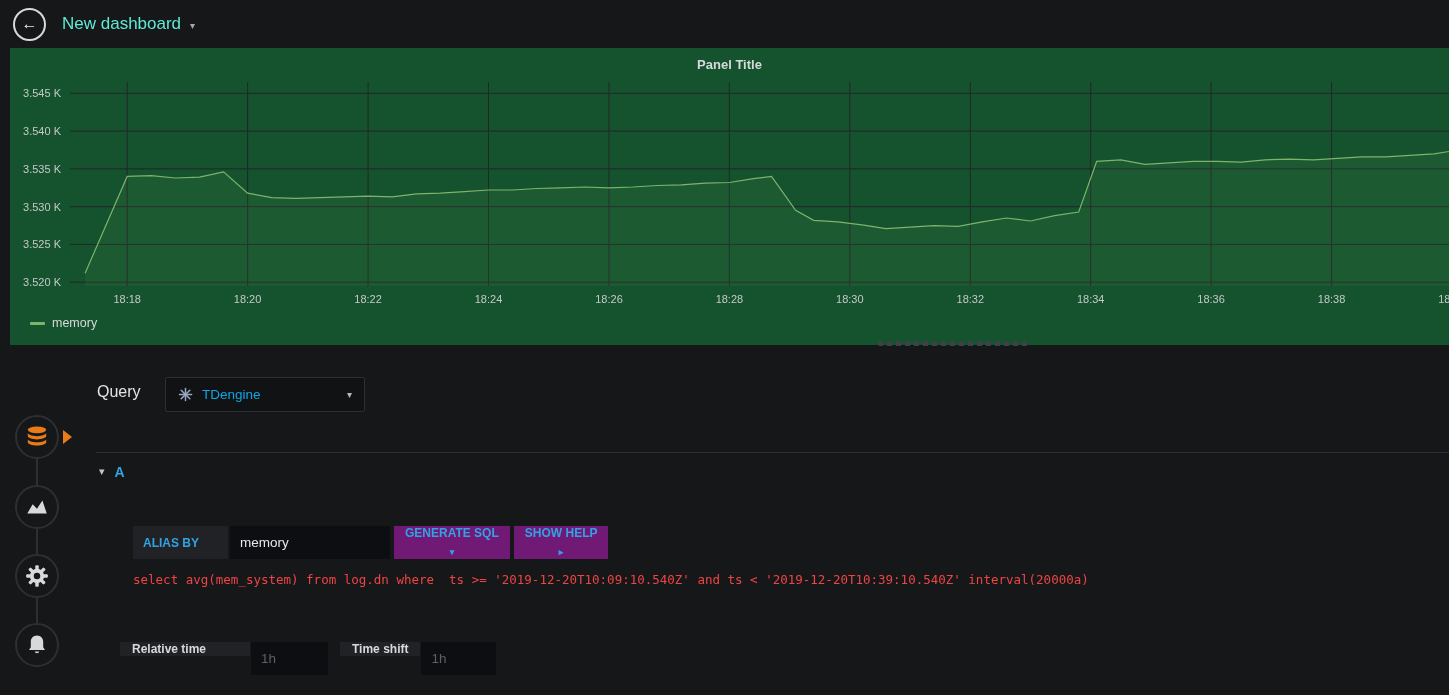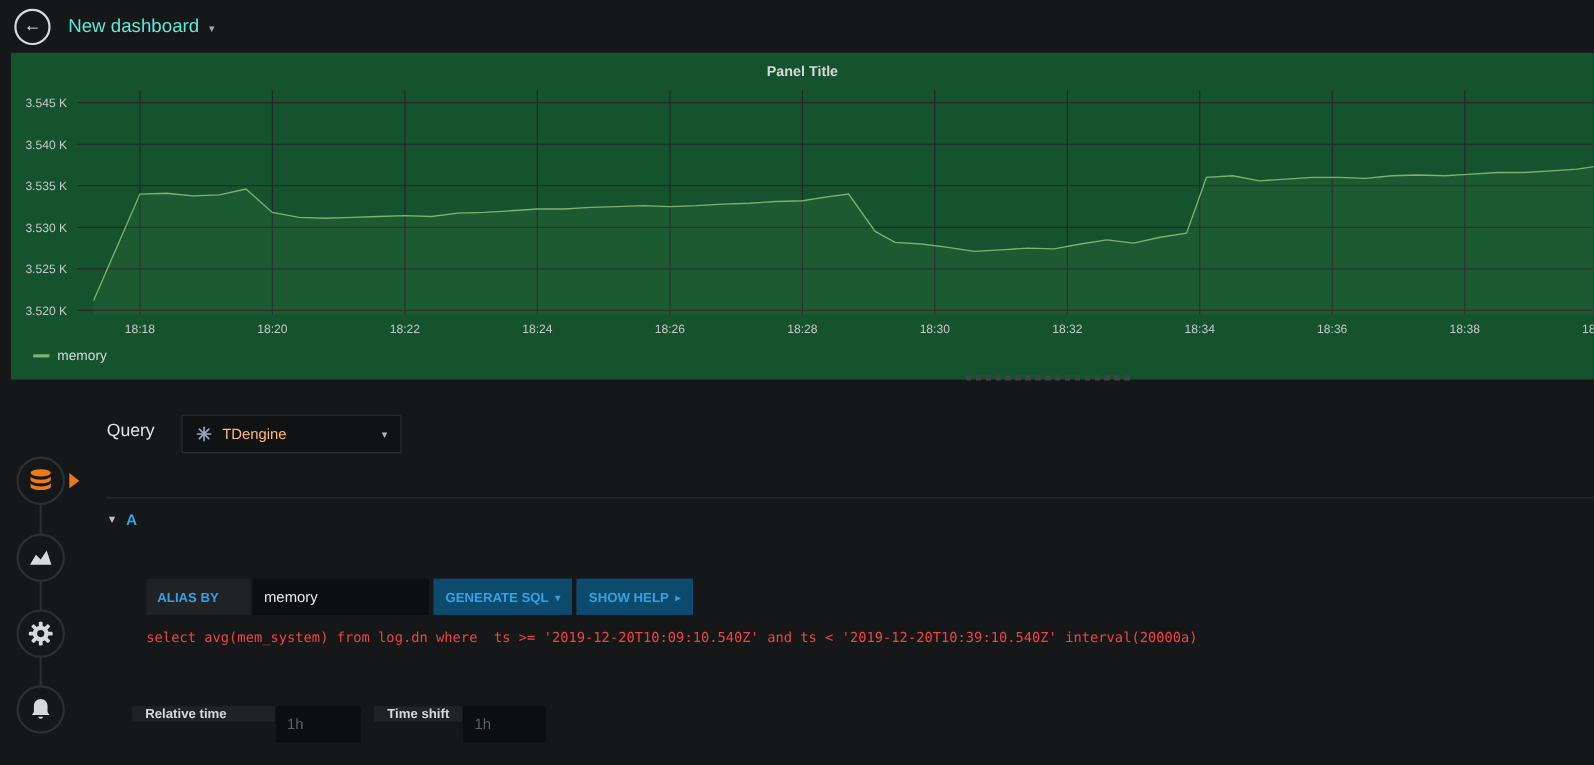--- a/index.html
+++ b/index.html
@@ -42,40 +42,40 @@
   .tab-general { top:554px; }
   .tab-alert   { top:623px; }
   .tab-pointer { position:absolute; right:-15px; top:13px; width:0; height:0;
     border-top:7px solid transparent; border-bottom:7px solid transparent; border-left:9px solid #eb7b18; }
 
   
   .query-label { position:absolute; left:97px; top:383px; font-size:16px; font-weight:500; color:#e3e4e6; }
   .ds-select { position:absolute; left:165px; top:377px; width:200px; height:35px;
     background:#111214; border:1px solid #2c2f33; border-radius:2px;
     display:flex; align-items:center; padding:0 12px; gap:9px; cursor:pointer; }
-  .ds-name { font-size:13.5px; font-weight:500; color:#fdba74; flex:1; }
+  .ds-name { font-size:13.5px; font-weight:500; color:#0ea5e9; flex:1; }
   .ds-caret { font-size:10px; color:#b4b7bb; }
 
   .ref-row { position:absolute; left:96px; right:0; top:452px; height:32px;
     border-top:1px solid #2c2f33; display:flex; align-items:center; gap:10px; padding-top:6px; cursor:pointer; }
   .ref-caret { font-size:11px; color:#c0c3c7; margin-left:3px; }
   .ref-id { font-size:14px; font-weight:700; color:#33a2e5; }
 
   .form-row { position:absolute; left:133px; right:0; height:33px; display:flex; }
   .row-input-sql { top:489px; }
   .row-alias { top:526px; }
   .field-label { background:#202226; width:95px; display:flex; align-items:center; padding:0 10px;
     font-size:12px; font-weight:700; color:#33a2e5; flex:0 0 auto; }
   .text-input { background:#0d0e11; border:none; outline:none; color:#e8e8e8;
     font-size:13.5px; padding:0 10px; height:33px; font-family:"Liberation Sans",sans-serif; }
   .text-input::placeholder { color:#5c6066; }
   .sql-input { flex:1; margin-left:2px; }
   .alias-input { width:160px; margin-left:2px; }
-  .link-btn { background:#0c4a6e; margin-left:4px; display:flex; align-items:center; gap:6px;
-    padding:0 11px; font-size:12px; font-weight:700; color:#33a2e5; cursor:pointer; }
+  .link-btn { background:#701a75; margin-left:4px; display:flex; align-items:center; gap:6px;
+    padding:0 11px; font-size:12px; font-weight:700; color:#33a2e5; cursor:pointer;flex-direction:column; }
   .link-caret { font-size:9px; padding-top:1px; }
 
   .sql-preview { position:absolute; left:133px; right:12px; top:572px;
     font-family:"DejaVu Sans Mono",monospace; font-size:12.5px; color:#ef4444; white-space:pre; overflow:hidden; }
 
   .time-row { position:absolute; left:120px; top:642px; height:33px; display:flex; align-items:flex-start; }
   .opt-label { background:#202226; display:flex; align-items:center; padding:0 12px;
     font-size:12px; font-weight:700; color:#d8d9da; }
   .opt-label-relative { width:130px; }
   .relative-input { width:77px; margin-left:1px; }

